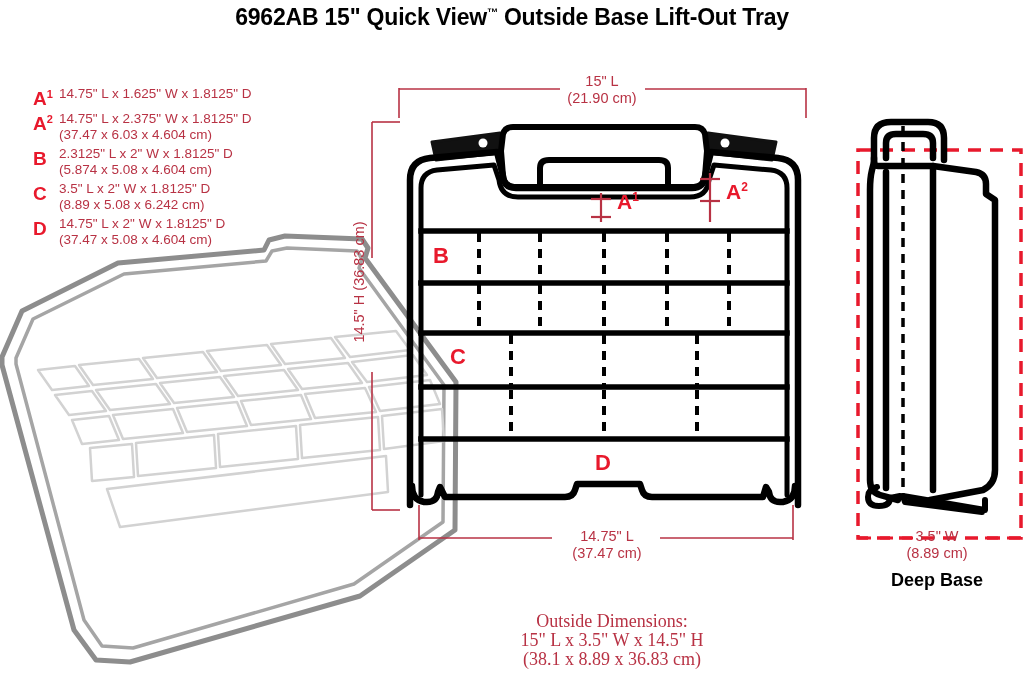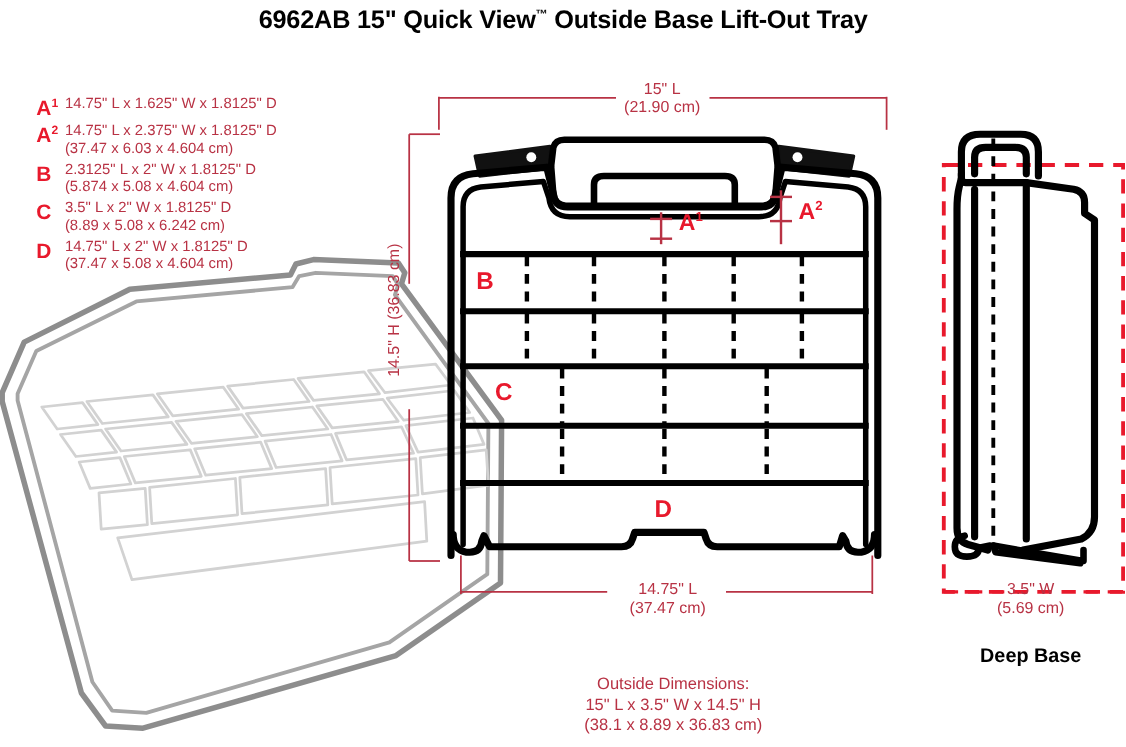--- a/index.html
+++ b/index.html
@@ -26,21 +26,21 @@
     line-height:17px;white-space:nowrap;
   }
   .leg-key sup{font-size:11px;font-weight:bold;}
   .leg-txt{
     color:#b83244;font-size:13.5px;line-height:15.5px;white-space:nowrap;
   }
 
   
   .dimtxt{position:absolute;color:#b83244;font-size:14.5px;line-height:16.5px;
           text-align:center;white-space:nowrap;}
-  .blk{position:absolute;color:#000;font-weight:bold;margin-top:16px;}
+  .blk{position:absolute;color:#000;font-weight:bold;}
 
   
   .cellab{position:absolute;color:#e8192c;font-weight:bold;font-size:22px;}
 
   svg{position:absolute;left:0;top:0;}
 </style>
 </head>
 <body>
 
 <div id="stage">
@@ -314,24 +314,24 @@
   <div class="cellab" style="left:726px;top:180px;font-size:21px;">
     <span>A</span><sup style="font-size:12px;">2</sup>
   </div>
 
   <div class="cellab" style="left:433px;top:243px;">B</div>
   <div class="cellab" style="left:450px;top:344px;">C</div>
   <div class="cellab" style="left:595px;top:450px;">D</div>
 
   <div class="dimtxt" style="left:872px;top:528px;width:130px;">
     <div>3.5" W</div>
-    <div>(5.69 cm)</div>
+    <div>(8.89 cm)</div>
   </div>
 
   <div class="blk" style="left:872px;top:570px;width:130px;text-align:center;font-size:18px;">Deep Base</div>
 
-  <div class="dimtxt" style="left:452px;top:612px;width:320px;line-height:19px;font-size:15px;">
+  <div class="dimtxt" style="left:452px;top:612px;width:320px;line-height:19px;font-size:18px;font-family:Liberation Serif, serif;">
     <div>Outside Dimensions:</div>
     <div>15" L x 3.5" W x 14.5" H</div>
     <div>(38.1 x 8.89 x 36.83 cm)</div>
   </div>
 
 </div>
 
 </body></html>

